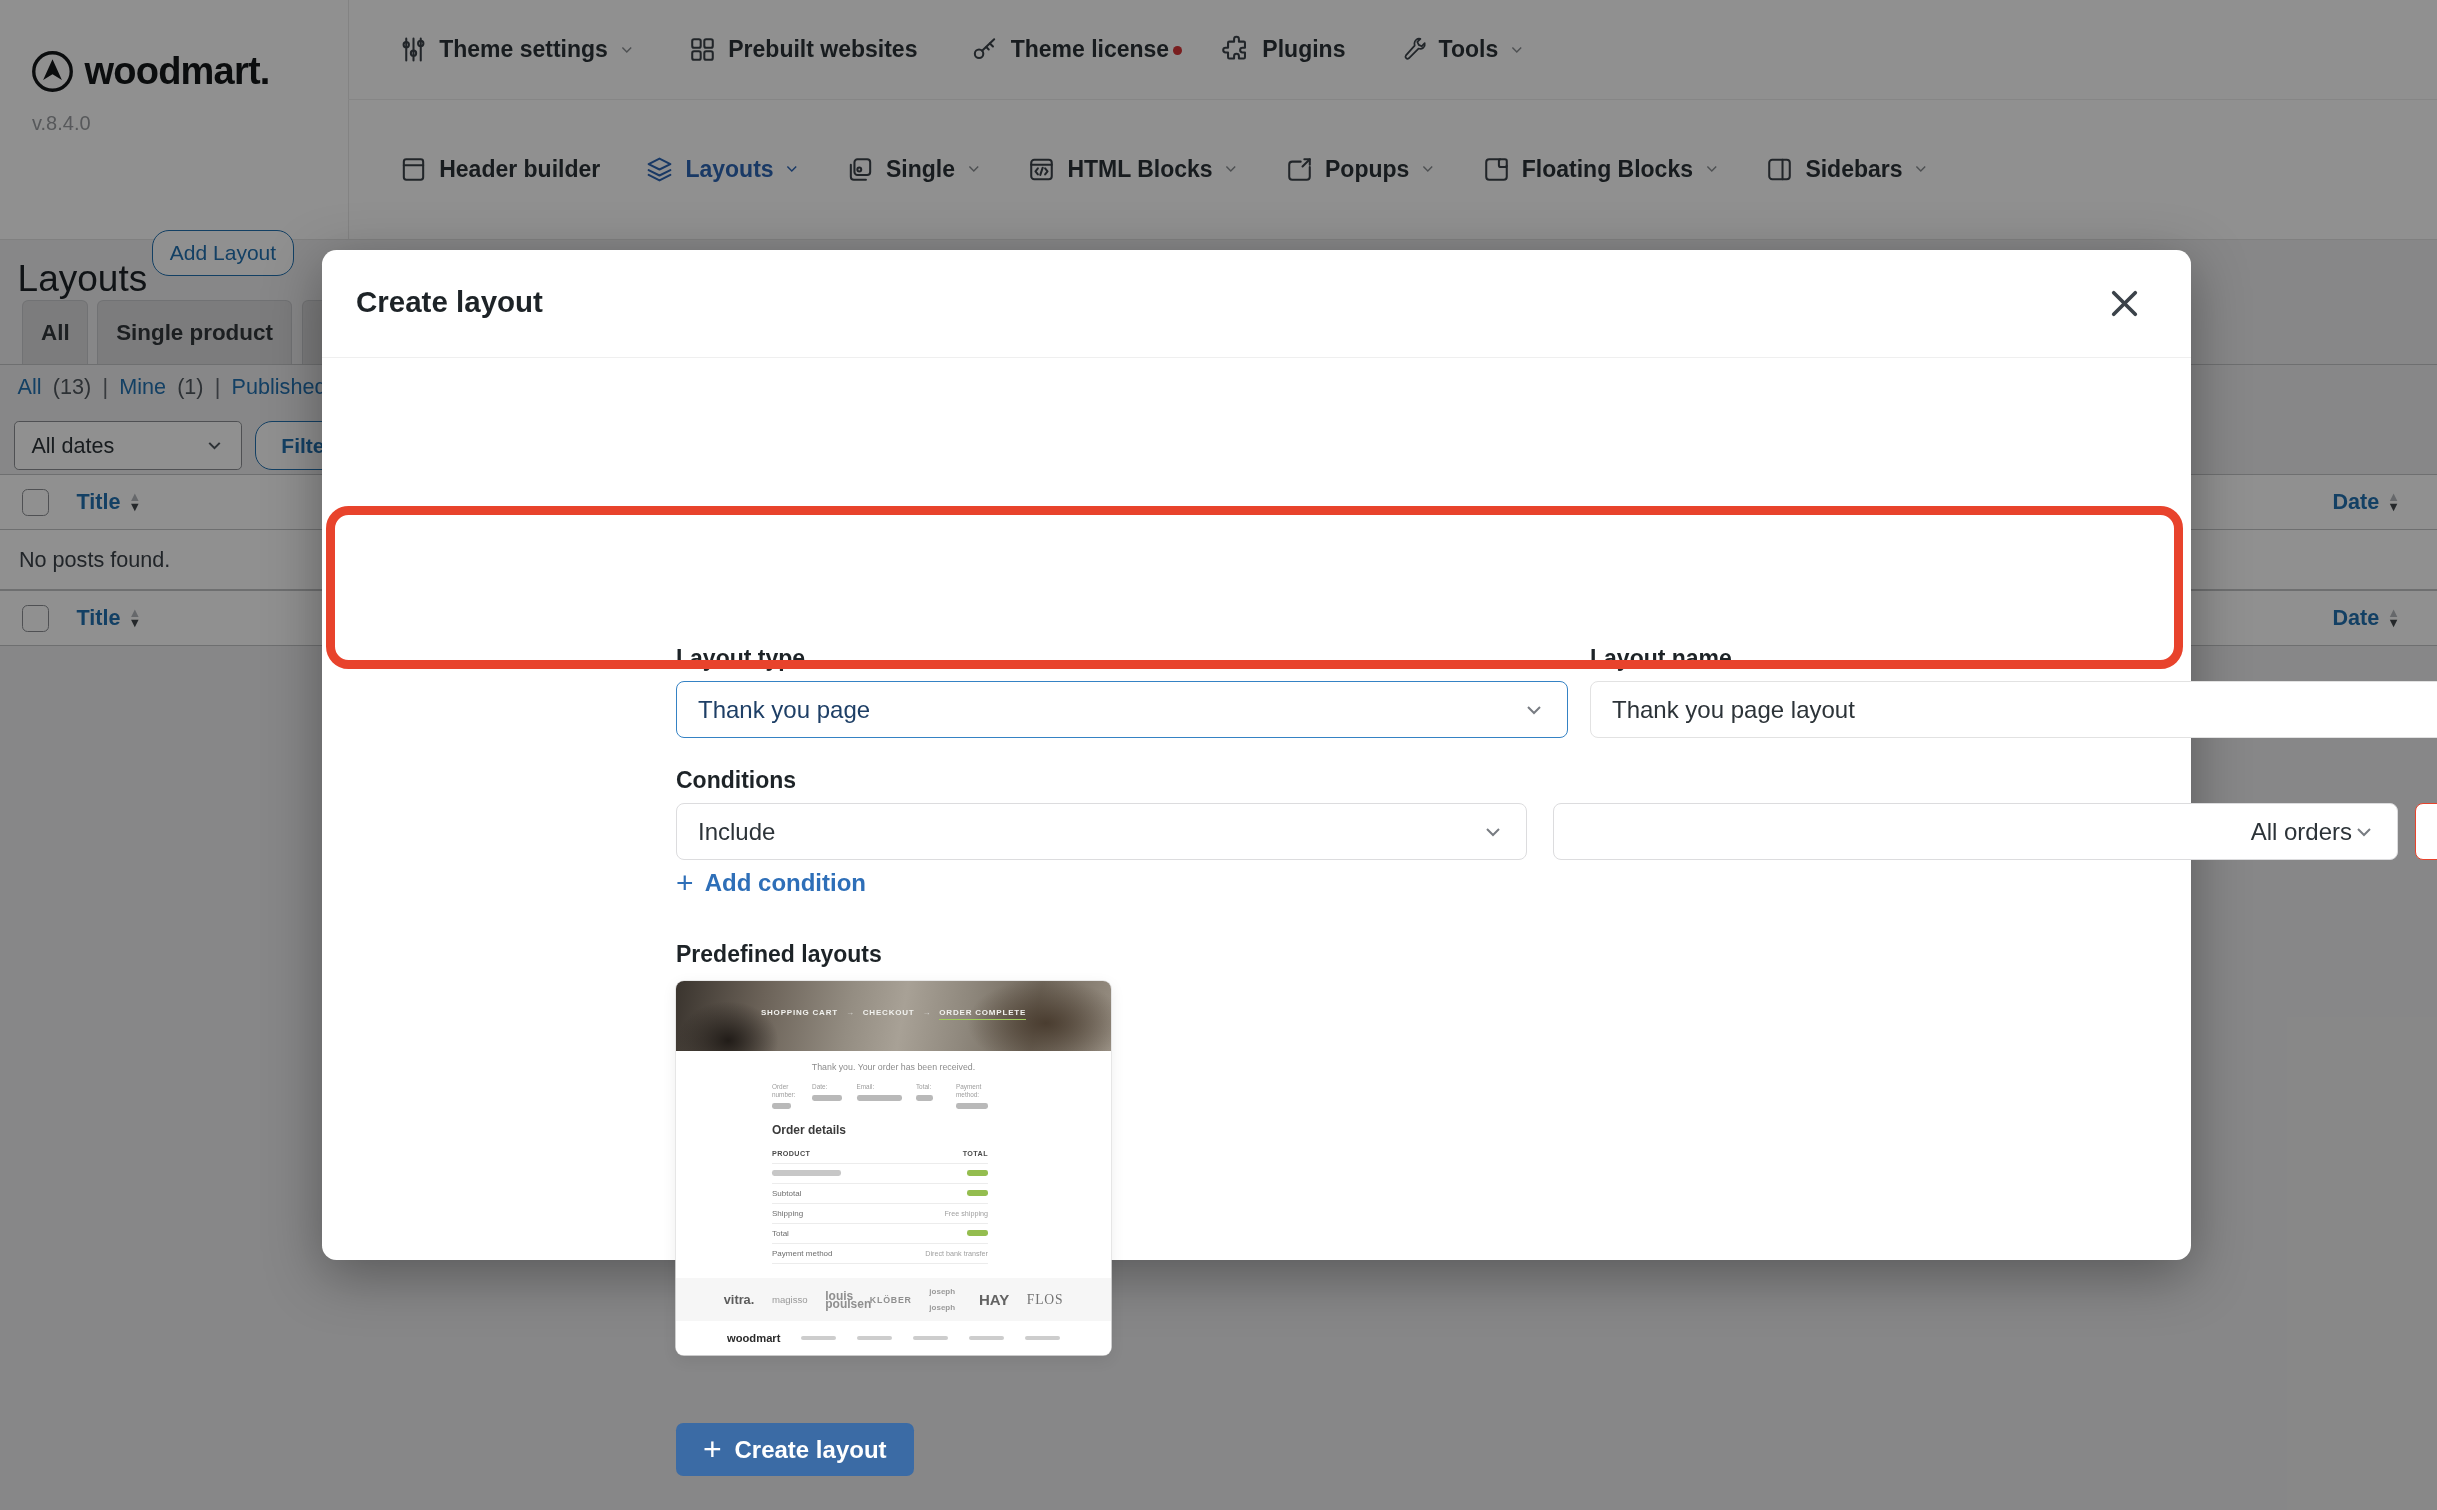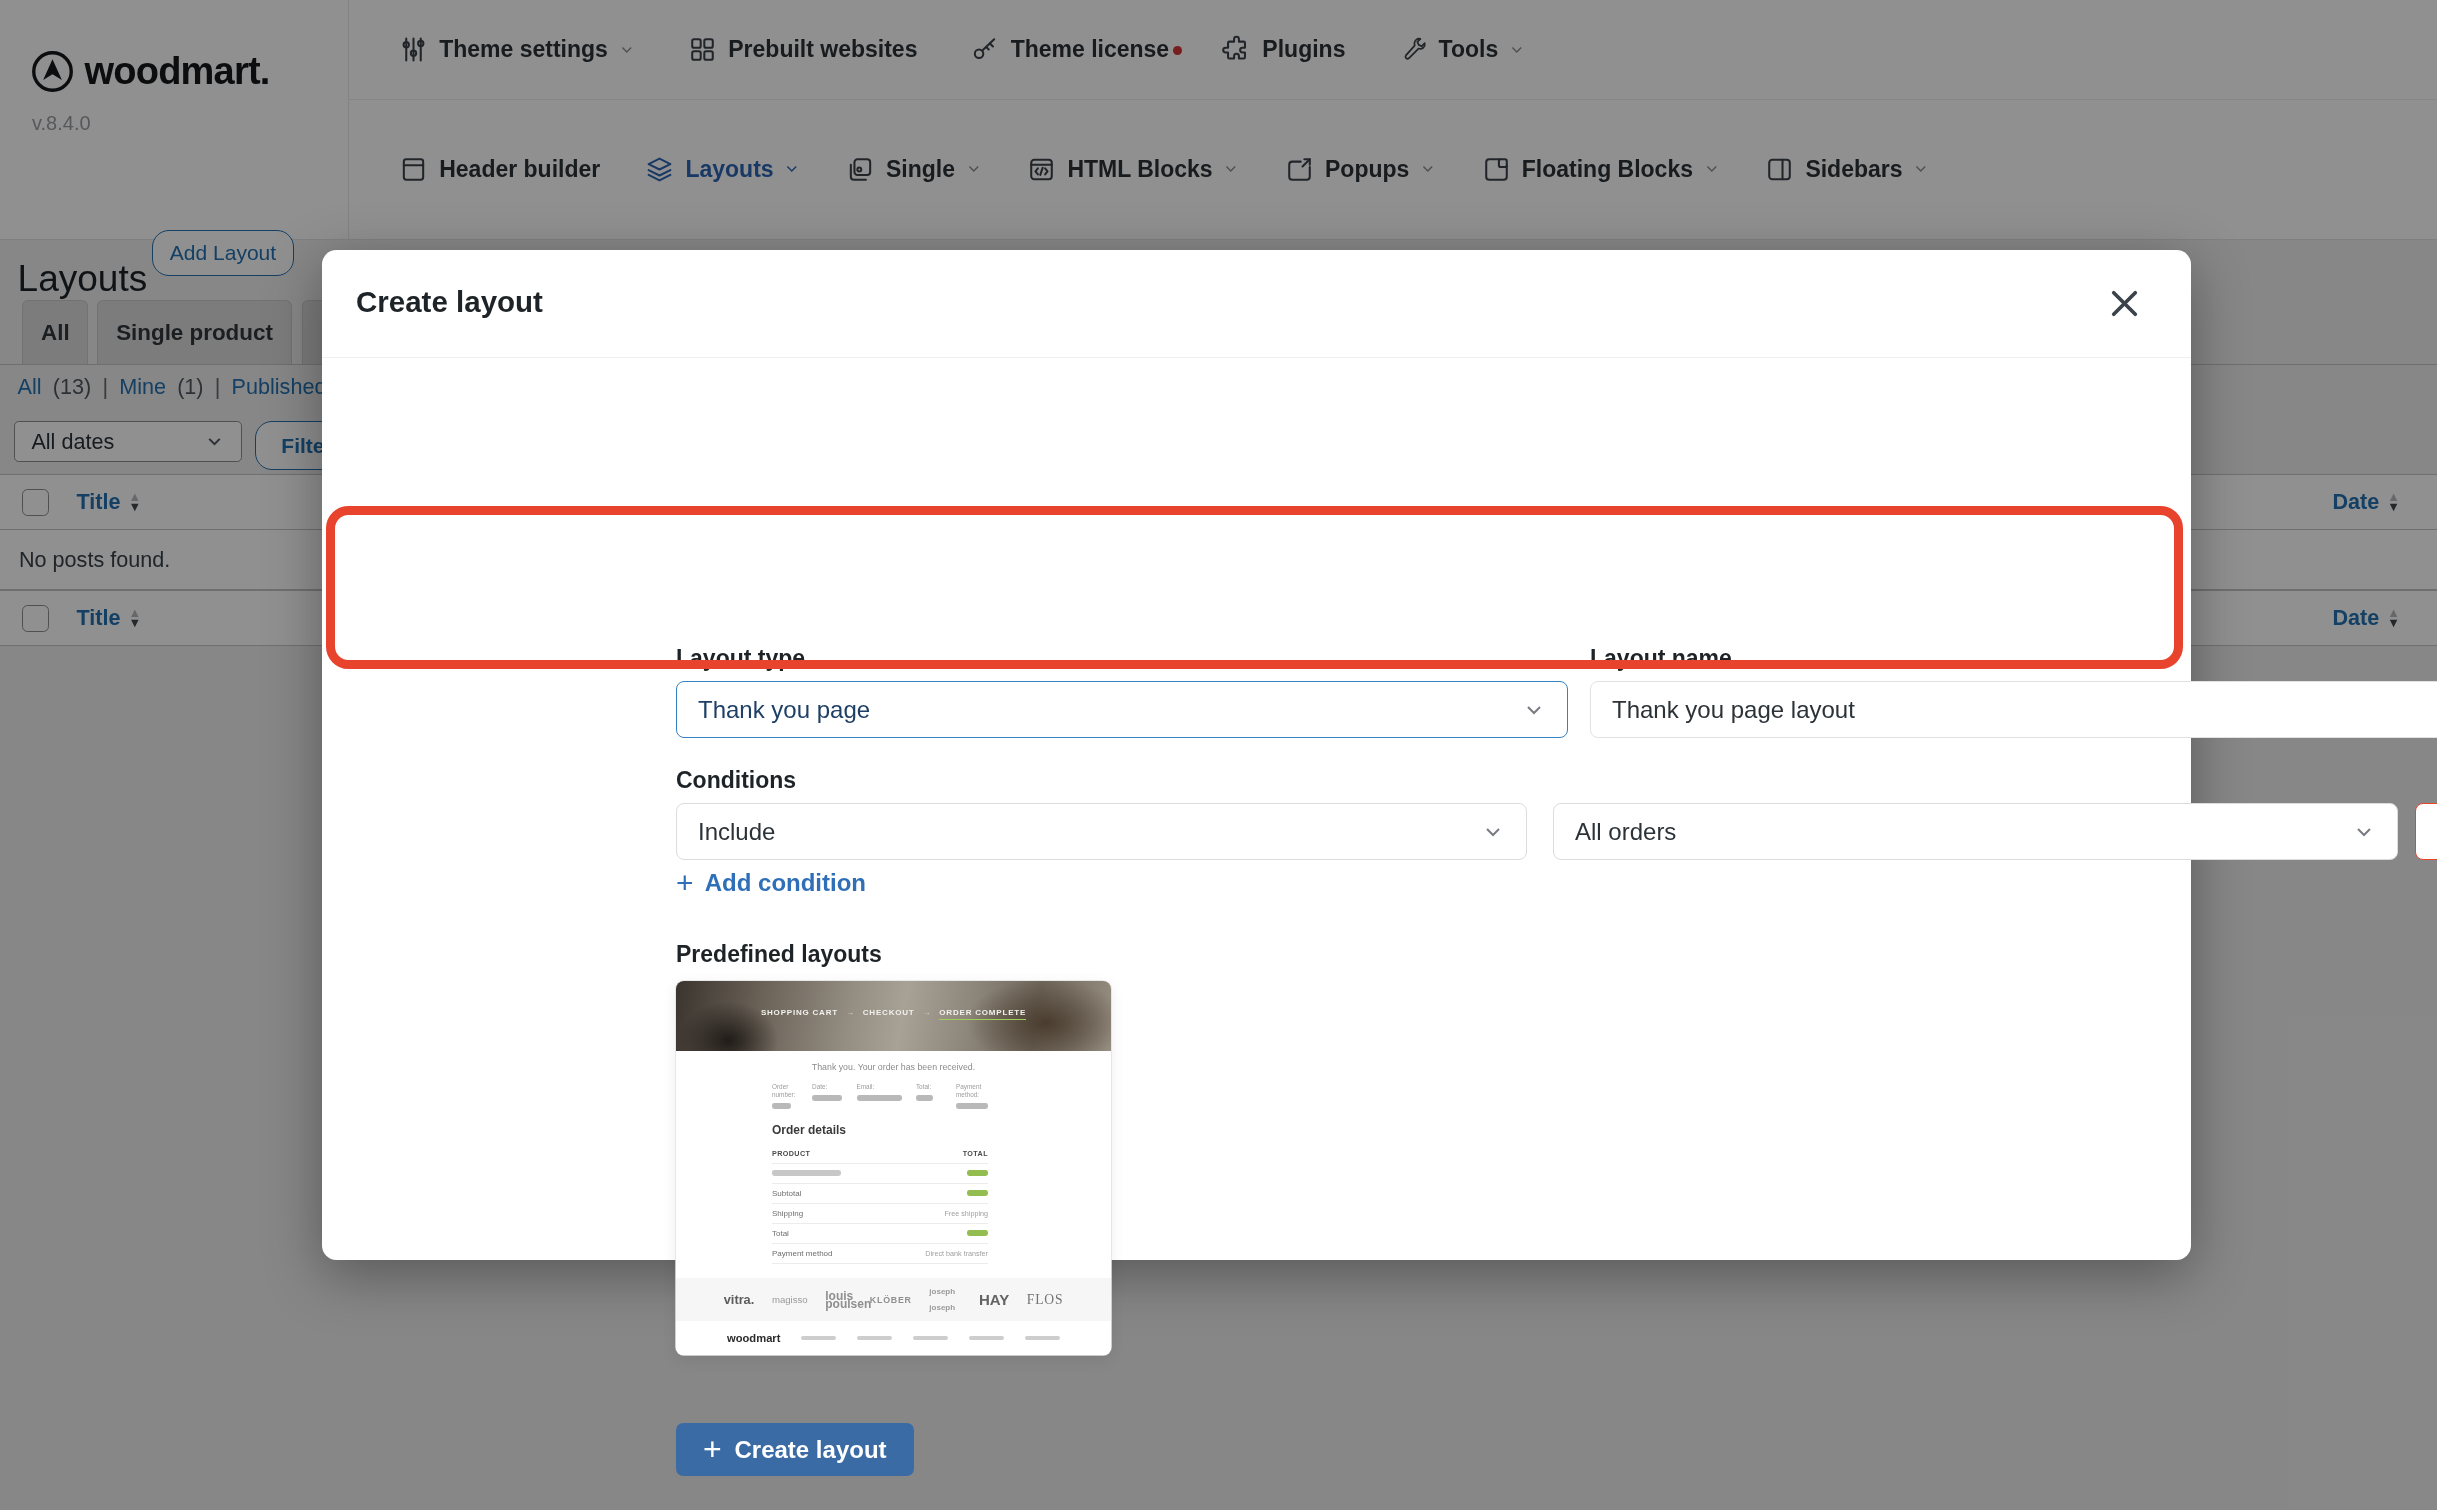--- a/index.html
+++ b/index.html
@@ -31,21 +31,21 @@
   .add-layout{left:152px;top:230px;width:142px;height:46px;}
   .filter-btn{left:255px;top:421px;width:104px;height:49px;font-weight:600;}
 
   .tabsbar{position:absolute;left:0;top:300px;width:2438px;height:64px;border-bottom:0.8px solid #c3c4c7;}
   .tab{position:absolute;top:0;height:63px;background:#dcdcde;border:0.8px solid #c9cacd;border-bottom:none;border-radius:6.4px 6.4px 0 0;display:flex;align-items:center;justify-content:center;font-size:22.4px;font-weight:700;color:#32373c;cursor:pointer;}
 
   .viewlinks{position:absolute;left:17.6px;top:374px;font-size:21.6px;color:#646970;display:flex;gap:11.2px;align-items:center;}
   .viewlinks a{color:#2271b1;text-decoration:none;cursor:pointer;}
   .viewlinks .cnt{color:#50575e;}
 
-  .dates-select{position:absolute;left:14.4px;top:421px;width:228px;height:41px;background:#fff;border:1.6px solid #8c8f94;border-radius:4.8px;display:flex;align-items:center;justify-content:space-between;padding:0 16px;font-size:21.6px;color:#2c3338;box-sizing:border-box;cursor:pointer;}
+  .dates-select{position:absolute;left:14.4px;top:421px;width:228px;height:49px;background:#fff;border:1.6px solid #8c8f94;border-radius:4.8px;display:flex;align-items:center;justify-content:space-between;padding:0 16px;font-size:21.6px;color:#2c3338;box-sizing:border-box;cursor:pointer;}
   .dates-select svg{width:21px;height:21px;stroke:#50575e;fill:none;stroke-width:2.4;}
 
   .wtable{position:absolute;left:0px;top:474px;width:2438px;}
   .trow{position:relative;background:#fff;border-bottom:0.8px solid #c3c4c7;display:flex;align-items:center;}
   .trow.h{height:54px;border-top:0.8px solid #c3c4c7;}
   .trow.b{height:59px;}
   .cbx{width:27px;height:27px;border:1.6px solid #8c8f94;border-radius:5.6px;background:#fff;margin-left:22.4px;box-sizing:border-box;cursor:pointer;}
   .colhead{display:flex;align-items:center;gap:8px;margin-left:27px;font-size:21.6px;font-weight:700;color:#2271b1;cursor:pointer;}
   .sorter{display:flex;flex-direction:column;line-height:10.4px;font-size:12.8px;}
   .sorter .up{color:#b5b9bd;}
@@ -359,21 +359,21 @@
       <span>Thank you page layout</span>
     </div>
 
     <div class="flabel" style="left:354px;top:517px;">Conditions</div>
     <div class="fselect" style="left:354px;top:553px;width:851px;">
       <span>Include</span>
       <svg viewBox="0 0 24 24">
           <polyline points="6,9 12,15 18,9"></polyline>
         </svg>
     </div>
-    <div class="fselect" style="left:1231px;top:553px;width:845px;">
+    <div class="fselect" style="left:1231px;top:553px;width:845px;justify-content:flex-end;">
       <span>All orders</span>
       <svg viewBox="0 0 24 24">
           <polyline points="6,9 12,15 18,9"></polyline>
         </svg>
     </div>
     <div class="del-btn" style="left:2093px;top:553px;">
       <svg viewBox="0 0 24 24">
           <line x1="6" y1="5" x2="18" y2="19"></line>
           <line x1="18" y1="5" x2="6" y2="19"></line>
         </svg>

